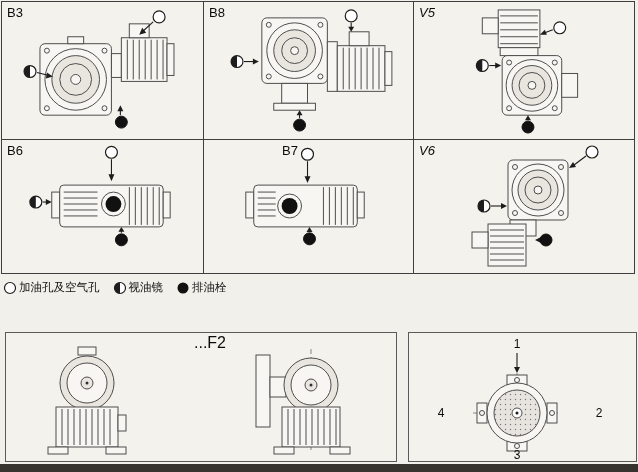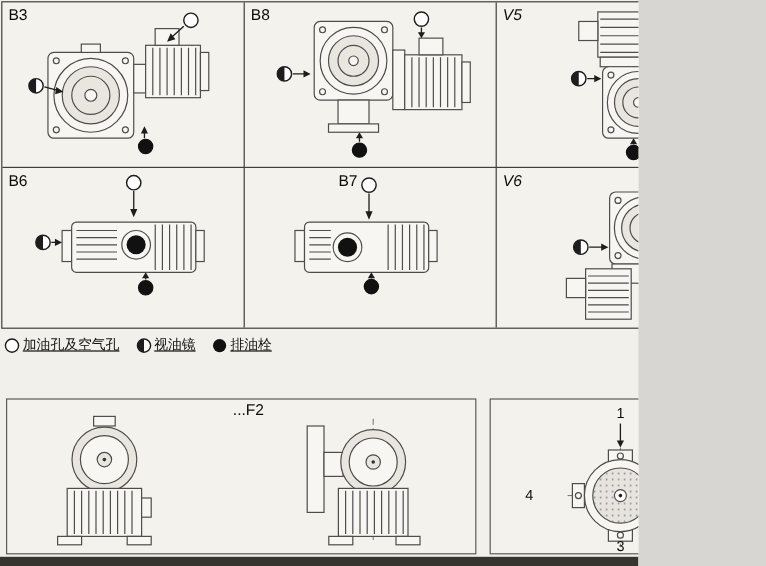--- a/index.html
+++ b/index.html
@@ -1,41 +1,41 @@
 <!DOCTYPE html>
 <html><head>
 <meta charset="utf-8">
 <style>
   html,body{margin:0;padding:0;background:#d8d6d2;}
-  .page{position:relative;width:532px;height:472px;background:#f2f0ea;overflow:hidden;
+  .page{position:relative;width:638px;height:472px;background:#f2f0ea;overflow:hidden;
         font-family:"Liberation Sans","DejaVu Sans",sans-serif;color:#111;}
   
   .grid{position:absolute;left:1px;top:1px;border:1px solid #3f3f3f;display:grid;
         grid-template-columns:202px 210px 220px;grid-template-rows:138px 133px;background:#f4f2ec;}
   .cell{position:relative;border-right:1px solid #3f3f3f;}
   .cell:nth-child(3n){border-right:none;font-style:italic;}
   .cell:nth-child(-n+3){border-bottom:1px solid #3f3f3f;}
   .plabel{position:absolute;top:3px;left:5px;font-size:13px;color:#0c0c0c;z-index:2;}
   .plabel.offset{left:78px;text-align:right;}
   .draw{position:absolute;left:0;top:0;width:100%;height:100%;}
   
   .s{stroke:#4d4d4d;stroke-width:1;fill:none;}
   .sf{stroke:#4d4d4d;stroke-width:1;fill:#e9e6e0;}
   .sf2{stroke:#4d4d4d;stroke-width:1;fill:#f7f6f2;}
   .sym-open{fill:#ffffff;stroke:#1d1d1d;stroke-width:1.2;}
   .arrow{stroke:#1d1d1d;stroke-width:1.1;}
   .dash{stroke:#6a6a6a;stroke-width:0.8;fill:none;stroke-dasharray:5 3;}
   
   .legend{position:absolute;left:3px;top:280px;display:flex;align-items:center;font-size:11.5px;}
-  .legend-item{display:flex;align-items:center;margin-right:13px;text-decoration:underline;}
+  .legend-item{display:flex;align-items:center;margin-right:13px;}
   .legend-item svg{margin-right:2px;}
   
   .boxl{position:absolute;left:5px;top:332px;width:390px;height:128px;border:1px solid #5a5a5a;background:#f4f2ec;}
   .boxr{position:absolute;left:408px;top:332px;width:227px;height:128px;border:1px solid #5a5a5a;background:#f4f2ec;}
-  .f2label{position:absolute;left:188px;top:1px;font-size:13px;color:#0c0c0c;}
+  .f2label{position:absolute;left:188px;top:1px;font-size:16px;color:#0c0c0c;}
   .posnum{position:absolute;font-size:12px;color:#0c0c0c;width:12px;text-align:center;}
   .p1{left:102px;top:4px;}  .p2{left:184px;top:73px;}
   .p3{left:102px;top:115px;} .p4{left:26px;top:73px;}
   .strip{position:absolute;left:0;bottom:0;width:100%;height:8px;background:#37342f;}
 </style>
 </head>
 <body>
 
 <div class="page">
 

